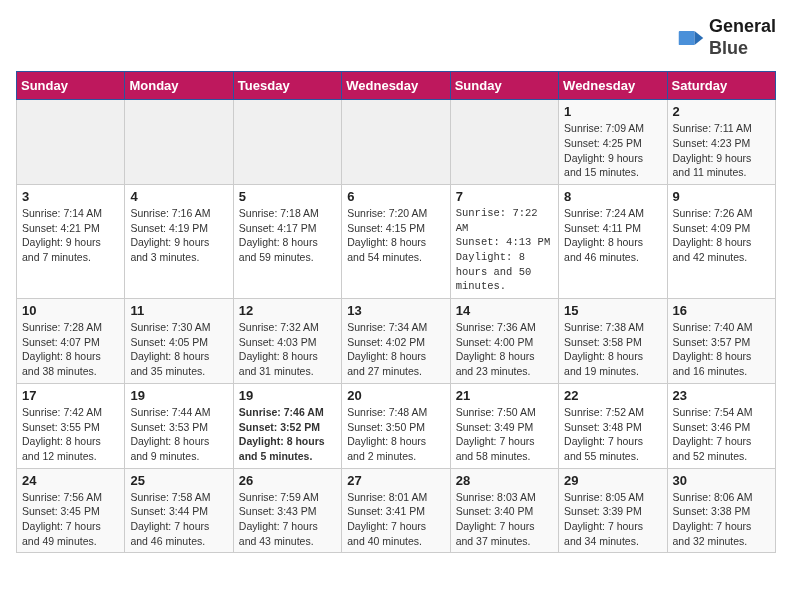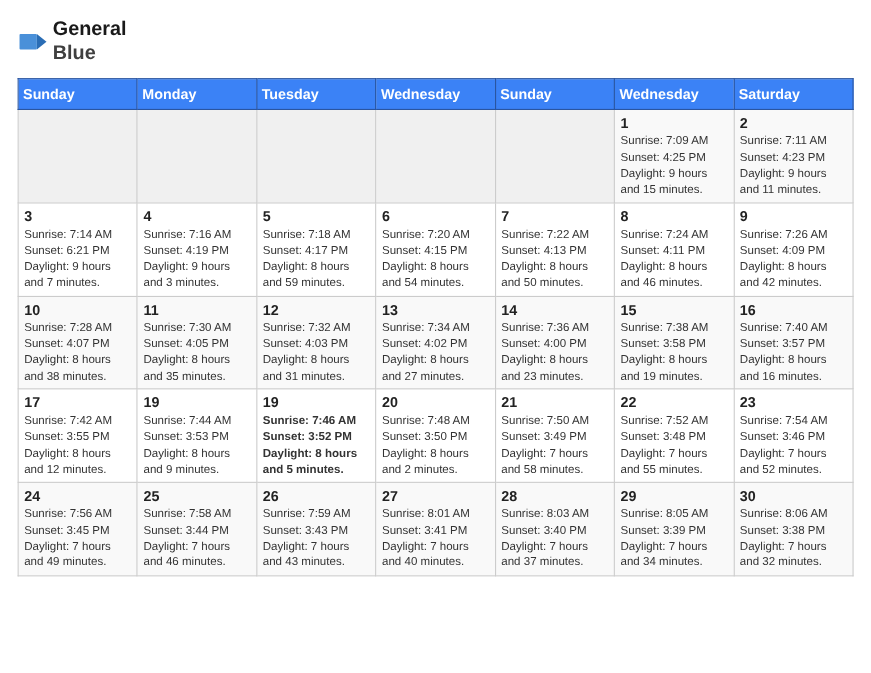--- a/index.html
+++ b/index.html
@@ -5,21 +5,21 @@
     * { box-sizing: border-box; margin: 0; padding: 0; }
     body {
       font-family: Arial, sans-serif;
       background: #fff;
       width: 792px;
       min-height: 612px;
       padding: 16px;
     }
     .header-area {
       display: flex;
-      justify-content: flex-start;
+      justify-content: flex-end;
       align-items: flex-start;
       margin-bottom: 12px;
     }
     .logo {
       display: flex;
       align-items: center;
       gap: 4px;
     }
     .logo-text {
       font-size: 18px;
@@ -41,21 +41,21 @@
     .location {
       font-size: 16px;
       color: #444;
     }
     .calendar {
       width: 100%;
       border-collapse: collapse;
       font-size: 11px;
     }
     .calendar thead th {
-      background-color: #3b82f6;
+      background-color: #be185d;
       color: #fff;
       padding: 6px 4px;
       text-align: left;
       font-size: 13px;
       font-weight: bold;
       border: 1px solid #2a55a0;
     }
     .calendar tbody td {
       vertical-align: top;
       border: 1px solid #ccc;
@@ -128,21 +128,21 @@
           <span class="day-number">2</span>
           <div class="day-info" style="white-space: pre-line;">Sunrise: 7:11 AM
 Sunset: 4:23 PM
 Daylight: 9 hours and 11 minutes.</div>
         </td>
       </tr>
       <tr>
         <td>
           <span class="day-number">3</span>
           <div class="day-info" style="white-space: pre-line;">Sunrise: 7:14 AM
-Sunset: 6:21 PM
+Sunset: 4:21 PM
 Daylight: 9 hours and 7 minutes.</div>
         </td>
         <td>
           <span class="day-number">4</span>
           <div class="day-info" style="white-space: pre-line;">Sunrise: 7:16 AM
 Sunset: 4:19 PM
 Daylight: 9 hours and 3 minutes.</div>
         </td>
         <td>
           <span class="day-number">5</span>
@@ -151,21 +151,21 @@
 Daylight: 8 hours and 59 minutes.</div>
         </td>
         <td>
           <span class="day-number">6</span>
           <div class="day-info" style="white-space: pre-line;">Sunrise: 7:20 AM
 Sunset: 4:15 PM
 Daylight: 8 hours and 54 minutes.</div>
         </td>
         <td>
           <span class="day-number">7</span>
-          <div class="day-info" style="white-space: pre-line;">Sunrise: 7:22 AM
+          <div class="day-info" style="white-space: pre-line; font-family: Liberation Mono, monospace;">Sunrise: 7:22 AM
 Sunset: 4:13 PM
 Daylight: 8 hours and 50 minutes.</div>
         </td>
         <td>
           <span class="day-number">8</span>
           <div class="day-info" style="white-space: pre-line;">Sunrise: 7:24 AM
 Sunset: 4:11 PM
 Daylight: 8 hours and 46 minutes.</div>
         </td>
         <td>

